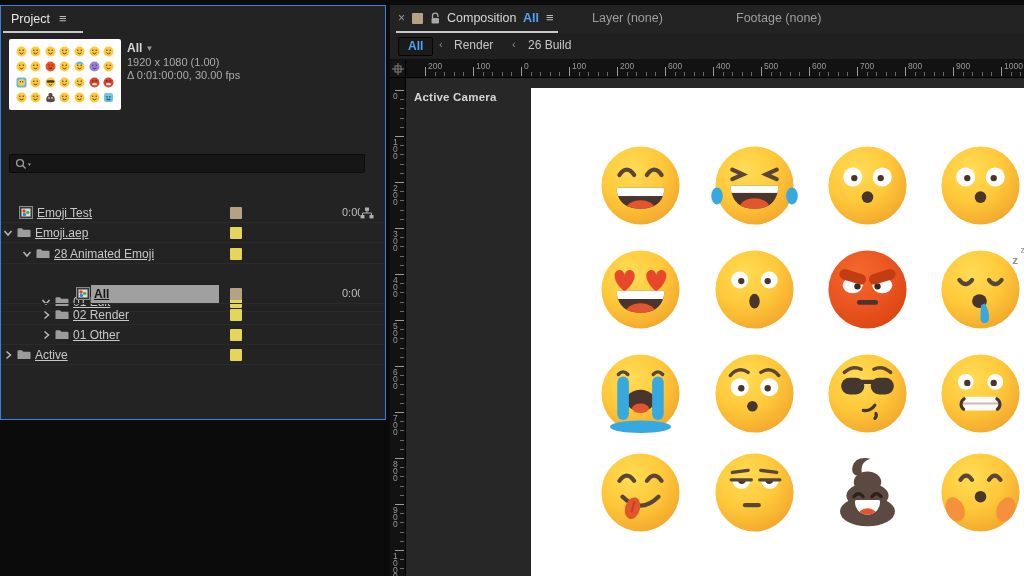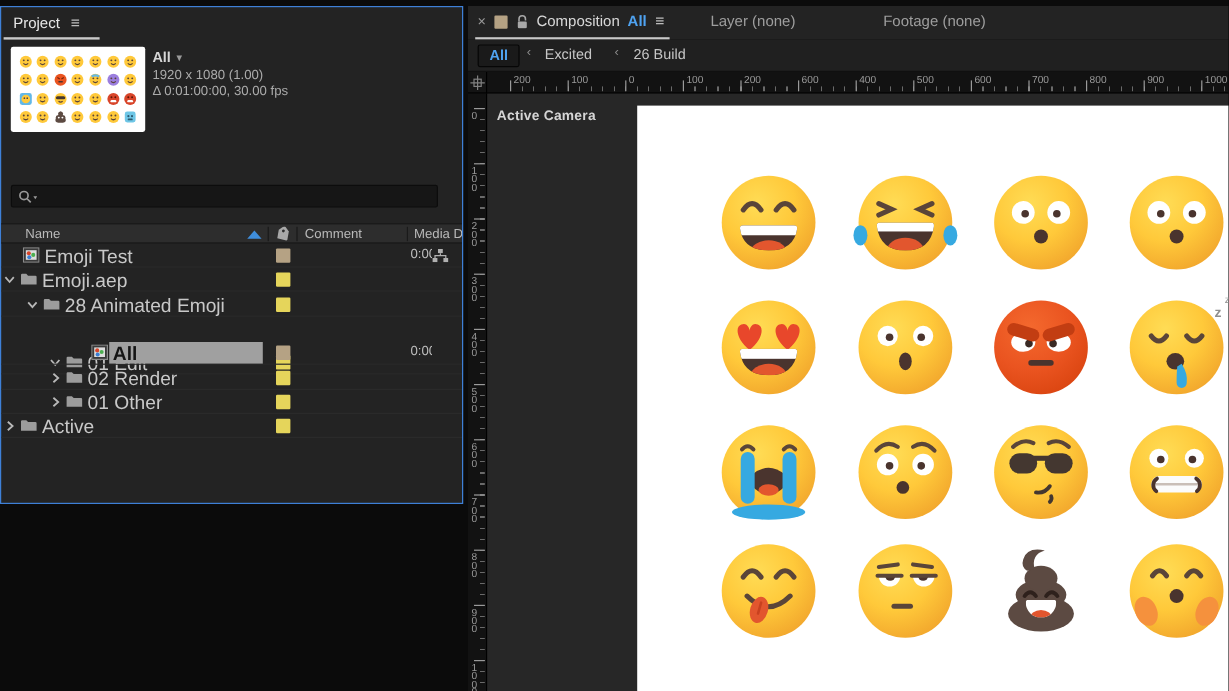--- a/index.html
+++ b/index.html
@@ -26,21 +26,21 @@
   #search-icon{position:absolute;left:5px;top:3px;}
   #list-header{position:absolute;left:0;top:180px;width:100%;height:17px;background:#2D2D2D;
                border-top:1px solid #171717;border-bottom:1px solid #171717;box-sizing:border-box;
                font-size:11px;color:#B9B9B9;}
   .hcell{position:absolute;top:1px;line-height:15px;white-space:nowrap;}
   .hsep{position:absolute;top:2px;width:1px;height:12px;background:#1a1a1a;}
   #sort-triangle{position:absolute;left:205px;top:5px;width:0;height:0;
                  border-left:6px solid transparent;border-right:6px solid transparent;border-bottom:7px solid #3F8EDC;}
   #rows{position:absolute;left:0;top:197px;width:100%;}
   .prow{position:absolute;left:0;width:100%;height:20px;border-bottom:1px solid #2A2A2A;box-sizing:border-box;}
-  .prow .rname{position:absolute;top:3px;font-size:16px;color:#C8C8C8;white-space:nowrap;}
+  .prow .rname{position:absolute;top:3px;font-size:12px;color:#C8C8C8;white-space:nowrap;text-decoration:underline;}
   .prow .hl{position:absolute;top:1px;height:18px;background:#A0A0A0;}
   .prow.selected .rname{color:#141414;font-weight:bold;}
   .labelsq{position:absolute;left:229px;top:4px;width:12px;height:12px;border-radius:1px;}
   .durtxt{position:absolute;left:341px;top:3px;width:18px;overflow:hidden;font-size:11px;color:#BDBDBD;white-space:nowrap;}
   .chev{position:absolute;top:5px;}
 
   
   #right-tabbar{position:absolute;left:390px;top:5px;width:634px;height:28px;background:#232323;}
   #comp-tab{position:absolute;left:0;top:0;height:26px;}
   #comp-underline{position:absolute;left:6px;top:26px;width:162px;height:2px;background:#C9C9C9;}
@@ -286,35 +286,20 @@
     <div id="search-box">
       <span id="search-icon">
         <svg width="18" height="12" viewBox="0 0 18 12">
           <circle cx="5" cy="5" r="3.4" stroke="#9a9a9a" stroke-width="1.4" fill="none"></circle>
           <line x1="7.6" y1="7.6" x2="10.6" y2="10.6" stroke="#9a9a9a" stroke-width="1.4"></line>
           <path d="M13 5 l4 0 l-2 3 Z" fill="#9a9a9a" transform="scale(0.8) translate(3,2)"></path>
         </svg>
       </span>
     </div>
 
-    <div id="list-header">
-      <span class="hcell" style="left:20px">Name</span>
-      <div id="sort-triangle"></div>
-      <div class="hsep" style="left:222px"></div>
-      <span class="hcell" style="left:228px;top:2px">
-        <svg width="14" height="12" viewBox="0 0 14 12">
-            <path d="M1 6 L6 1 h6 v6 L7 12 H6 Z" fill="#A8A8A8" transform="rotate(-35 7 6)"></path>
-            <circle cx="8.6" cy="4" r="1.2" fill="#2D2D2D" transform="rotate(-35 7 6)"></circle>
-          </svg>
-      </span>
-      <div class="hsep" style="left:246px"></div>
-      <span class="hcell" style="left:253px">Comment</span>
-      <div class="hsep" style="left:338px"></div>
-      <span class="hcell" style="left:344px">Media D</span>
-    </div>
 
     <div id="rows">
         <div class="prow" style="top: 0px;">
           <span class="abs" style="left:18px;top:3px">
             <svg width="14" height="13" viewBox="0 0 14 13">
               <rect x="0.5" y="0.5" width="13" height="12" fill="#3a3a3a" stroke="#8a8a8a"></rect>
               <rect x="2.5" y="2.5" width="9" height="8" fill="#ddd"></rect>
               <circle cx="5" cy="5" r="1.7" fill="#D8452A"></circle>
               <circle cx="8.7" cy="6.4" r="1.7" fill="#4caf50"></circle>
               <circle cx="5.4" cy="8.4" r="1.7" fill="#3b7fd4"></circle>
@@ -449,21 +434,21 @@
       <span class="abs" style="left:156px;top:0;color:#BBB;font-size:13px;line-height:26px">≡</span>
       <div id="comp-underline"></div>
     </div>
     <span class="abs rtab-label" style="left:202px">Layer (none)</span>
     <span class="abs rtab-label" style="left:346px">Footage (none)</span>
   </div>
 
   <div id="breadcrumb-bar">
     <span id="crumb-all">All</span>
     <span class="crumb-sep" style="left:49px">‹</span>
-    <span class="crumb-item" style="left:64px">Excited</span>
+    <span class="crumb-item" style="left:64px">Render</span>
     <span class="crumb-sep" style="left:122px">‹</span>
     <span class="crumb-item" style="left:138px">26 Build</span>
   </div>
 
   <div id="ruler-corner">
     <svg width="16" height="18" viewBox="0 0 16 18">
         <line x1="8" y1="3" x2="8" y2="15" stroke="#808080" stroke-width="1"></line>
         <line x1="2" y1="9" x2="14" y2="9" stroke="#808080" stroke-width="1"></line>
         <rect x="5" y="6" width="6" height="6" fill="none" stroke="#808080" stroke-width="1"></rect>
       </svg>

